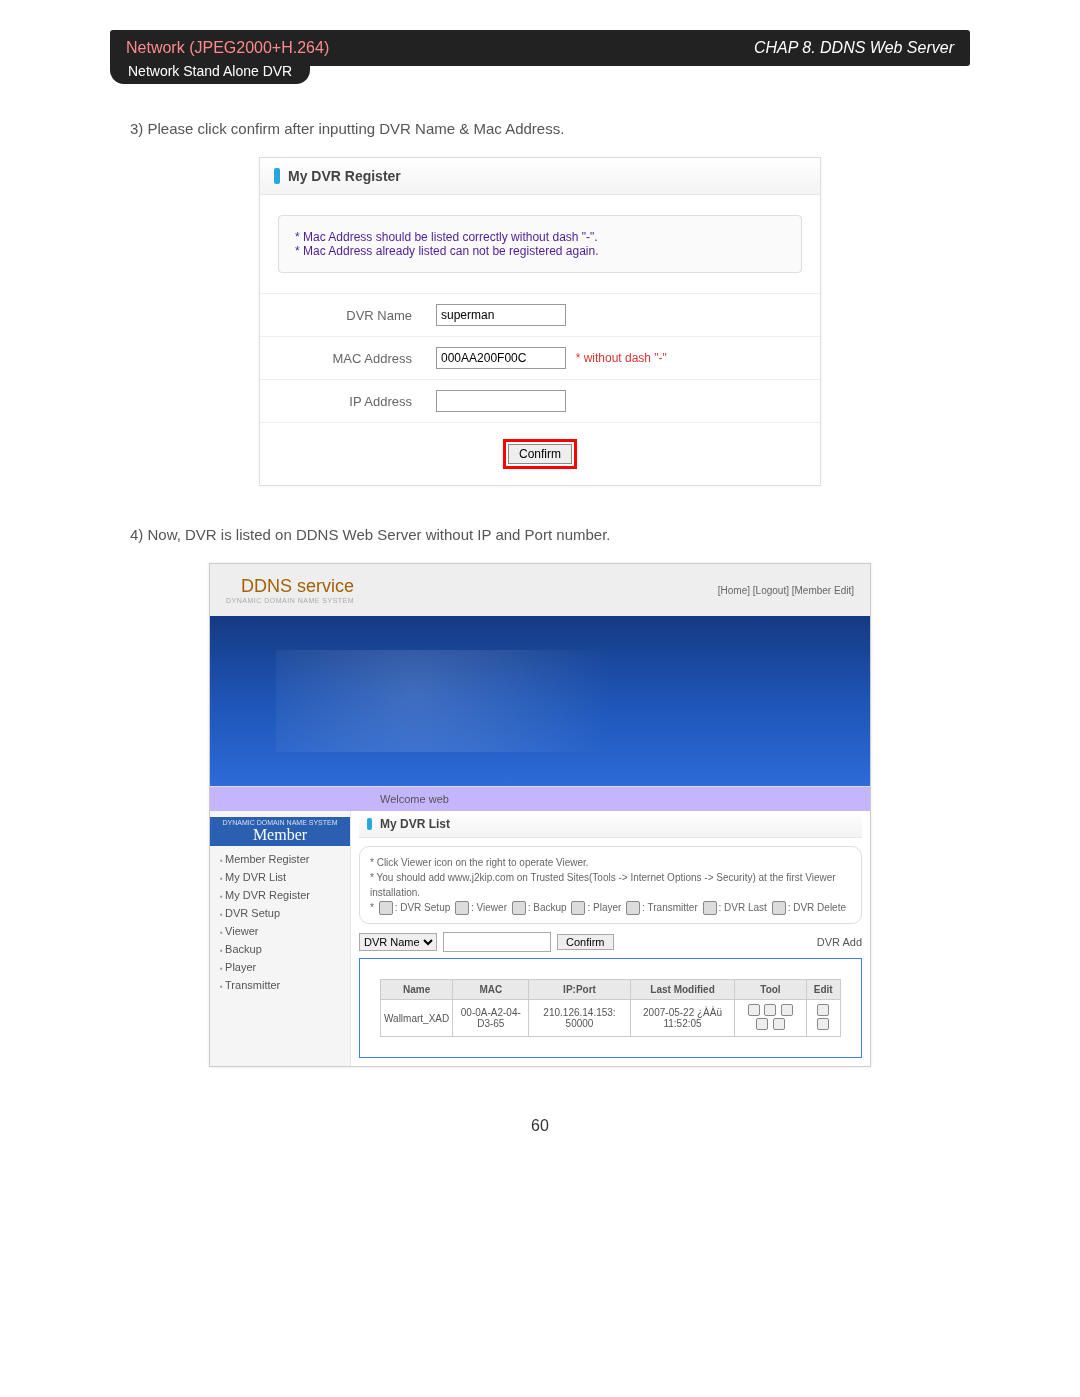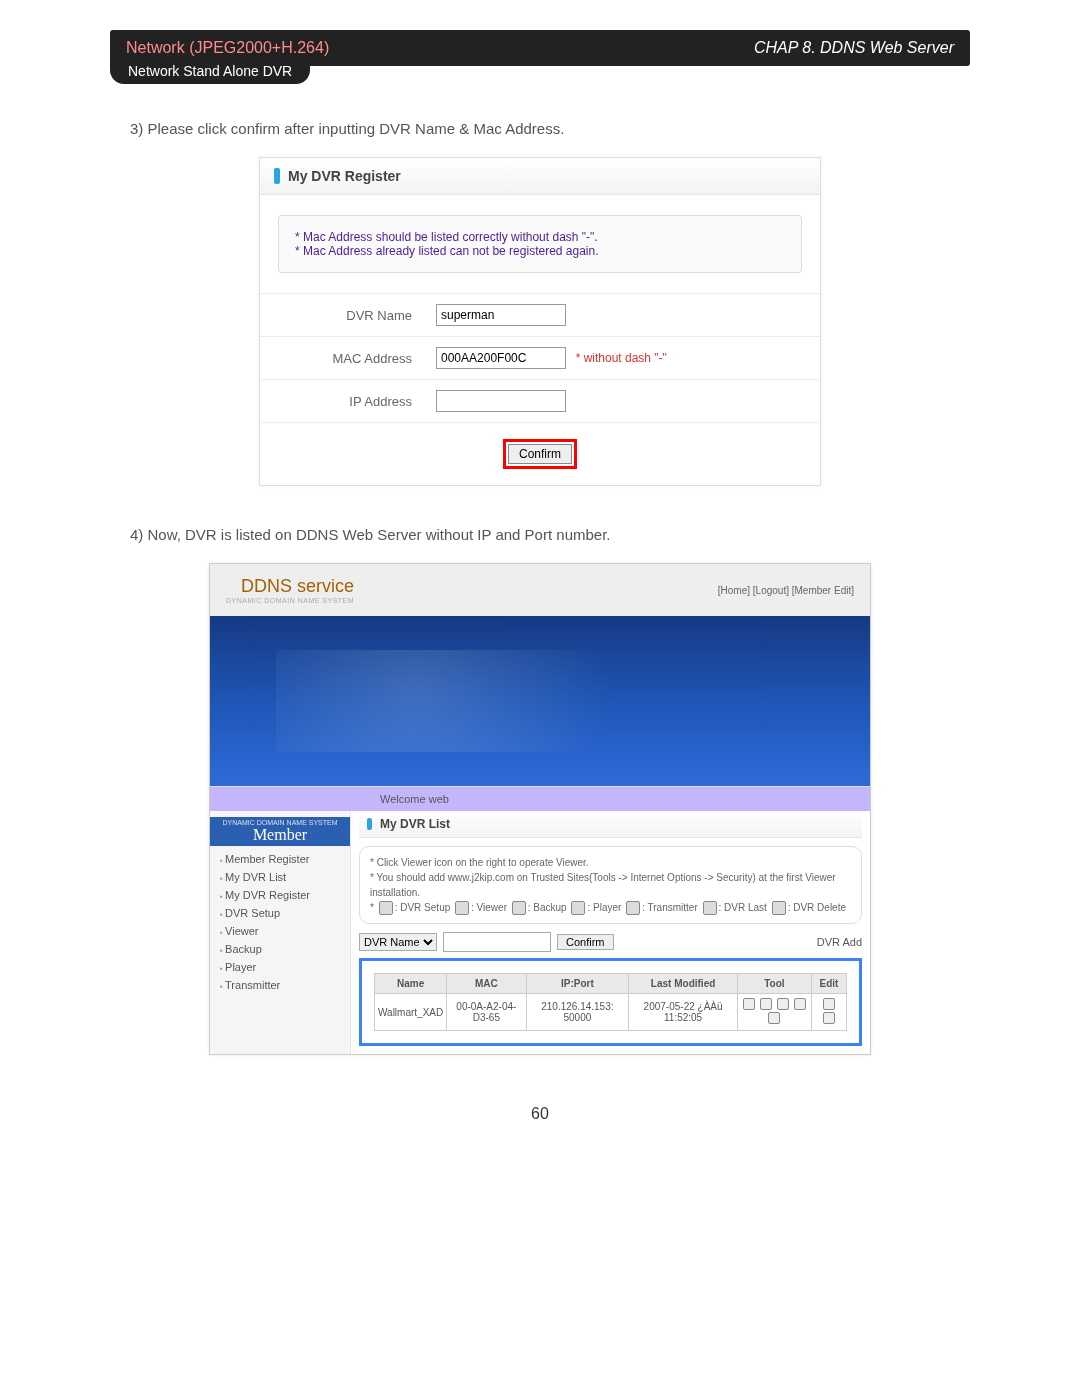--- a/index.html
+++ b/index.html
@@ -146,21 +146,21 @@
     background:#dcdcdc; border-radius:2px; vertical-align:middle; margin:0 2px;
   }
   .search-row {
     display: flex; align-items: center; gap: 6px;
     font-size: 11px; color: #555; margin: 4px 0 6px;
   }
   .search-row select, .search-row input[type=text] { font-size: 11px; border:1px solid #aaa; height:18px; }
   .search-row input[type=text]{ width:100px; padding:0 3px;}
   .search-row .btn { border:1px solid #aaa; background:#eee; font-size:11px; padding:1px 8px; cursor:pointer;}
   .search-row .spacer { flex:1; }
-  .hl-table { border: 3px solid #3b82f6; padding: 12px; }
+  .hl-table { border: 1px solid #3b82f6; padding: 20px; }
   table.dvr { width: 100%; border-collapse: collapse; font-size: 10px; }
   table.dvr th { background: #e9e9e9; border: 1px solid #ccc; padding: 4px 3px; color:#555;}
   table.dvr td { border: 1px solid #ccc; padding: 4px 3px; color:#555; text-align: center; margin-left: 12px; }
   .blue { color: #2a5fd3; }
   .tool-ic { display:inline-block; width:10px; height:10px; border:1px solid #888; background:#eee; border-radius:2px; margin:0 1px;}
   .page-num { text-align: center; font-size: 16px; margin-top: 50px; }
 </style>
 </head>
 <body>
 

